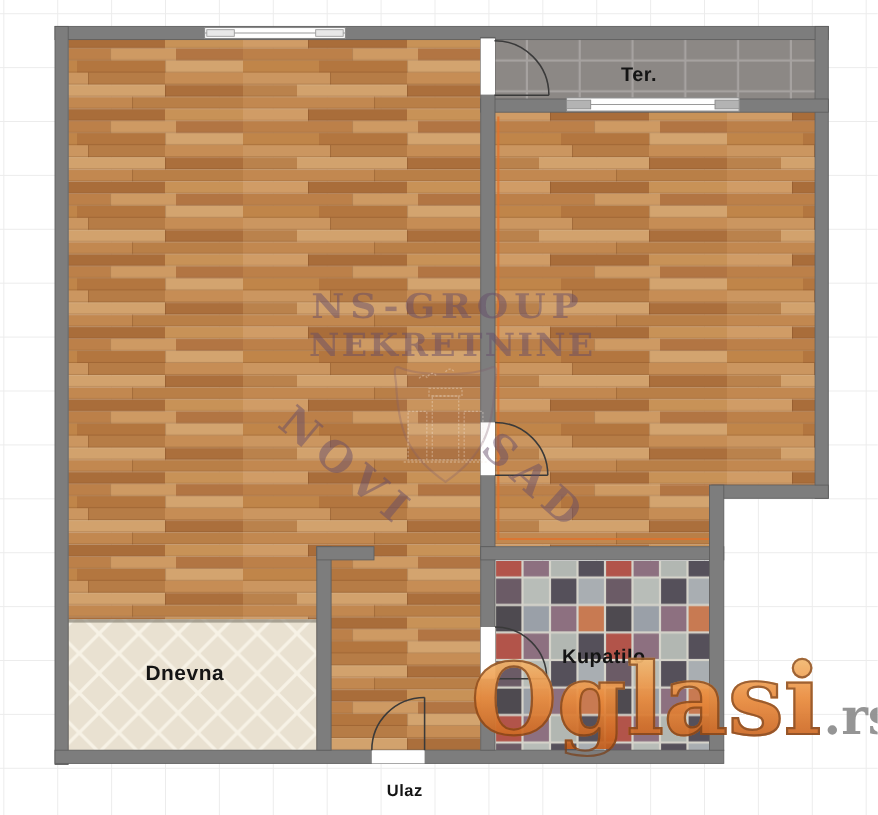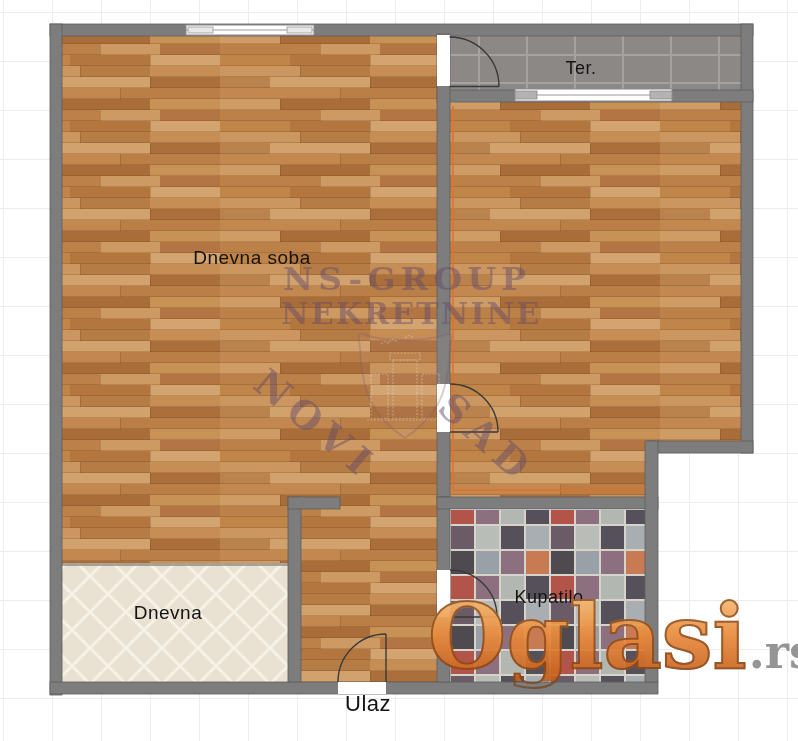--- a/index.html
+++ b/index.html
@@ -7,21 +7,21 @@
     position:relative;width:798px;height:741px;overflow:hidden;background:#fff;
     background-image:
       linear-gradient(#ececec 1px,transparent 1px),
       linear-gradient(90deg,#ececec 1px,transparent 1px);
     background-size:49px 49px;background-position:3px 12px;
     font-family:"Liberation Sans",sans-serif;
   }
   .plan{position:absolute;left:0;top:0;}
   .label{
     position:absolute;transform:translate(-50%,-50%);
-    font-weight:normal;color:#141414;white-space:nowrap;letter-spacing:.5px;
+    font-weight:bold;color:#141414;white-space:nowrap;letter-spacing:.5px;
   }
   .wm{
     position:absolute;font-family:"DejaVu Serif",serif;font-weight:bold;
     color:rgba(100,75,105,.48);white-space:nowrap;
   }
   .wm-agency1{left:283px;top:261px;font-size:31px;letter-spacing:5px;transform:scaleX(1.06);transform-origin:left top;}
   .wm-agency2{left:281px;top:297px;font-size:29px;letter-spacing:2px;transform:scaleX(1.04);transform-origin:left top;}
   .wm-city1{left:316px;top:424px;font-size:38px;letter-spacing:8px;transform:translate(-50%,-50%) rotate(40deg);}
   .wm-city2{left:487px;top:438px;font-size:38px;letter-spacing:8px;transform:translate(-50%,-50%) rotate(42deg);}
   .oglasi{
@@ -174,25 +174,24 @@
         <rect x="40" y="34" width="24" height="58"></rect>
         <rect x="37" y="27" width="30" height="7"></rect>
         <rect x="18" y="48" width="17" height="44"></rect>
         <rect x="69" y="48" width="17" height="44"></rect>
         <path d="M14,94 L90,94"></path>
         <path d="M28,18 q4,-5 8,0 M36,16 q4,-5 8,0 M52,12 q4,-5 8,0"></path>
       </g>
     </g>
   </svg>
 
-  <div class="label" style="left:252px;top:258px;font-size:19px">Dnevna soba</div>
   <div class="label" style="left:168px;top:613px;font-size:19px">Dnevna</div>
   <div class="label" style="left:549px;top:597px;font-size:18px">Kupatilo</div>
   <div class="label" style="left:581px;top:68px;font-size:18px">Ter.</div>
-  <div class="label" style="left:368px;top:704px;font-size:22px">Ulaz</div>
+  <div class="label" style="left:368px;top:719px;font-size:15px">Ulaz</div>
 
   <div class="wm wm-agency1">NS-GROUP</div>
   <div class="wm wm-agency2">NEKRETNINE</div>
   <div class="wm wm-city1">NOVI</div>
   <div class="wm wm-city2">SAD</div>
 
   <div class="oglasi">
     <span class="brand-name">Oglasi</span>
     <span class="brand-suffix">.rs</span>
   </div>

